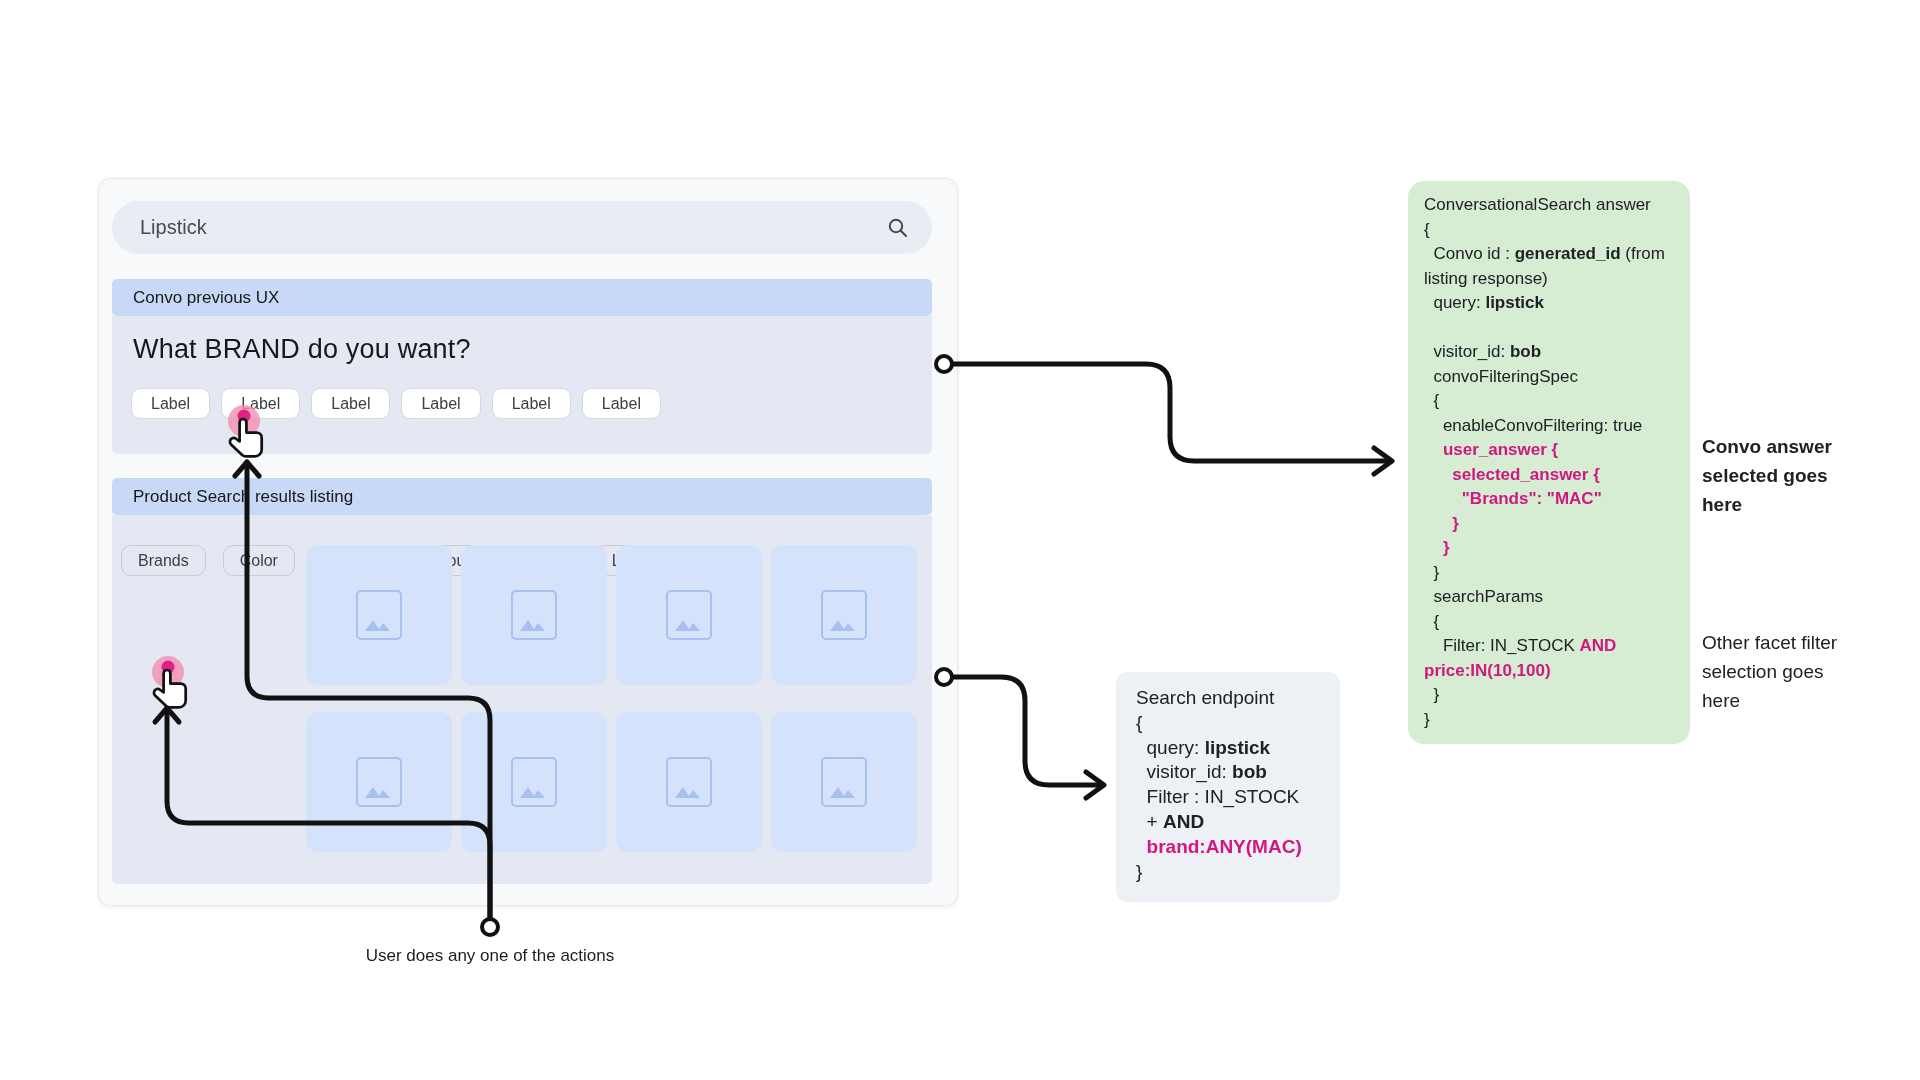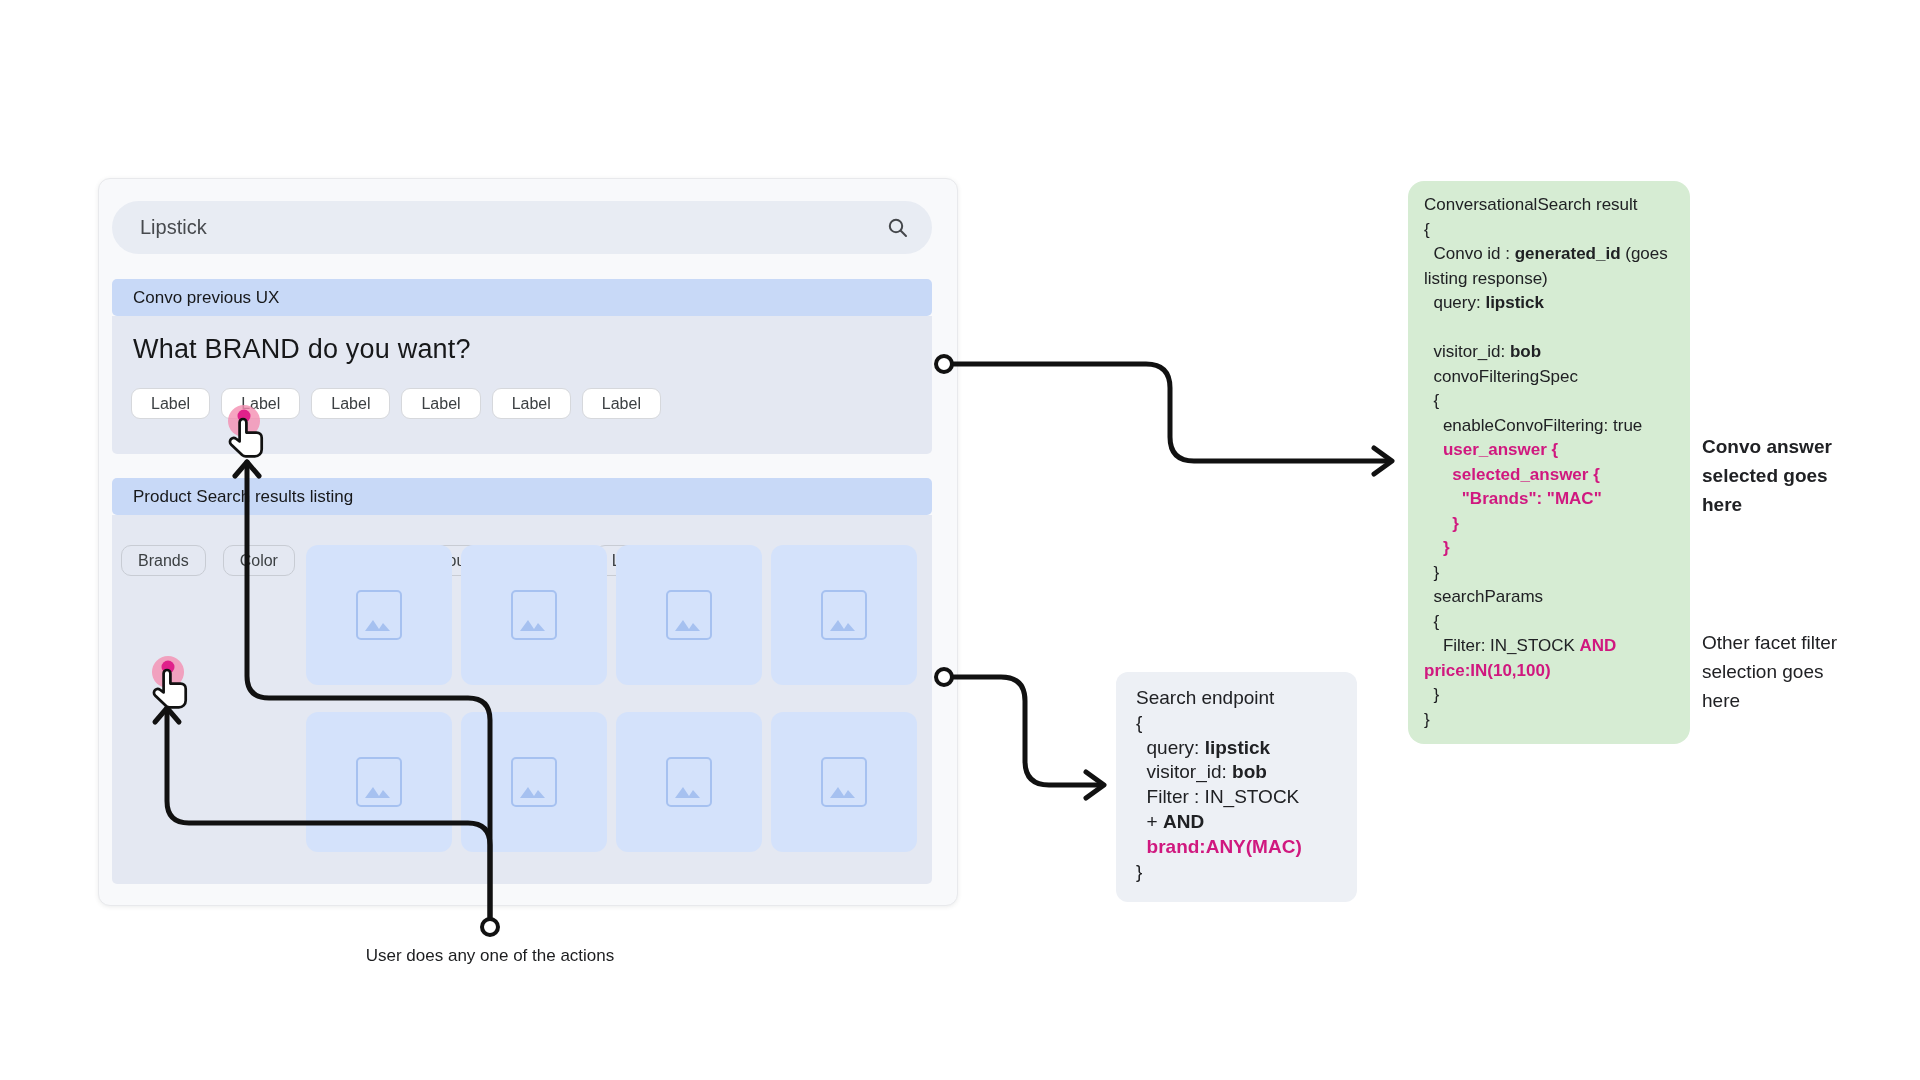--- a/index.html
+++ b/index.html
@@ -64,21 +64,21 @@
     display:flex;align-items:flex-end;justify-content:center;overflow:hidden;
   }
   .ph-box svg{display:block;margin-bottom:6px;}
 
   
   .green-box{
     left:1408px;top:181px;width:282px;height:563px;border-radius:16px;
     background:#d6ecd3;padding:12px 16px;box-sizing:border-box;
   }
   .gray-box{
-    left:1116px;top:672px;width:241px;height:230px;border-radius:12px;
+    left:1116px;top:672px;width:224px;height:230px;border-radius:12px;
     background:#edf0f5;padding:14px 20px;box-sizing:border-box;
   }
   .code{font-family:"Liberation Sans", sans-serif;}
   .green-box .code-line{font-size:17px;line-height:24.5px;min-height:24.5px;white-space:pre;}
   .gray-box  .code-line{font-size:19px;line-height:24.8px;min-height:24.8px;white-space:pre;}
   .code-line .b{font-weight:700;margin-top:33px;}
   .code-line .p{color:#d0187f;font-weight:700;}
 
   .annotation{
     font-size:19px;line-height:29px;color:#202124;width:155px;
@@ -189,23 +189,23 @@
     <div class="tile">
       <div class="ph-box">
         <svg width="30" height="15" viewBox="0 0 30 15">
           <path d="M1 14 L9 3 L15 12 L19 6 L26 14 Z" fill="#a6c1f0"></path>
         </svg>
       </div>
     </div>
   </div>
 
 <div class="abs green-box code" id="green-box">
-    <div class="code-line"><span>ConversationalSearch result</span></div>
+    <div class="code-line"><span>ConversationalSearch answer</span></div>
     <div class="code-line"><span>{</span></div>
-    <div class="code-line"><span>  Convo id : </span><span class="b">generated_id</span><span> (goes</span></div>
+    <div class="code-line"><span>  Convo id : </span><span class="b">generated_id</span><span> (from</span></div>
     <div class="code-line"><span>listing response)</span></div>
     <div class="code-line"><span>  query: </span><span class="b">lipstick</span></div>
     <div class="code-line">&nbsp;</div>
     <div class="code-line"><span>  visitor_id: </span><span class="b">bob</span></div>
     <div class="code-line"><span>  convoFilteringSpec</span></div>
     <div class="code-line"><span>  {</span></div>
     <div class="code-line"><span>    enableConvoFiltering: true</span></div>
     <div class="code-line"><span>    </span><span class="b p">user_answer {</span></div>
     <div class="code-line"><span>      </span><span class="b p">selected_answer {</span></div>
     <div class="code-line"><span>        </span><span class="b p">"Brands": "MAC"</span></div>

